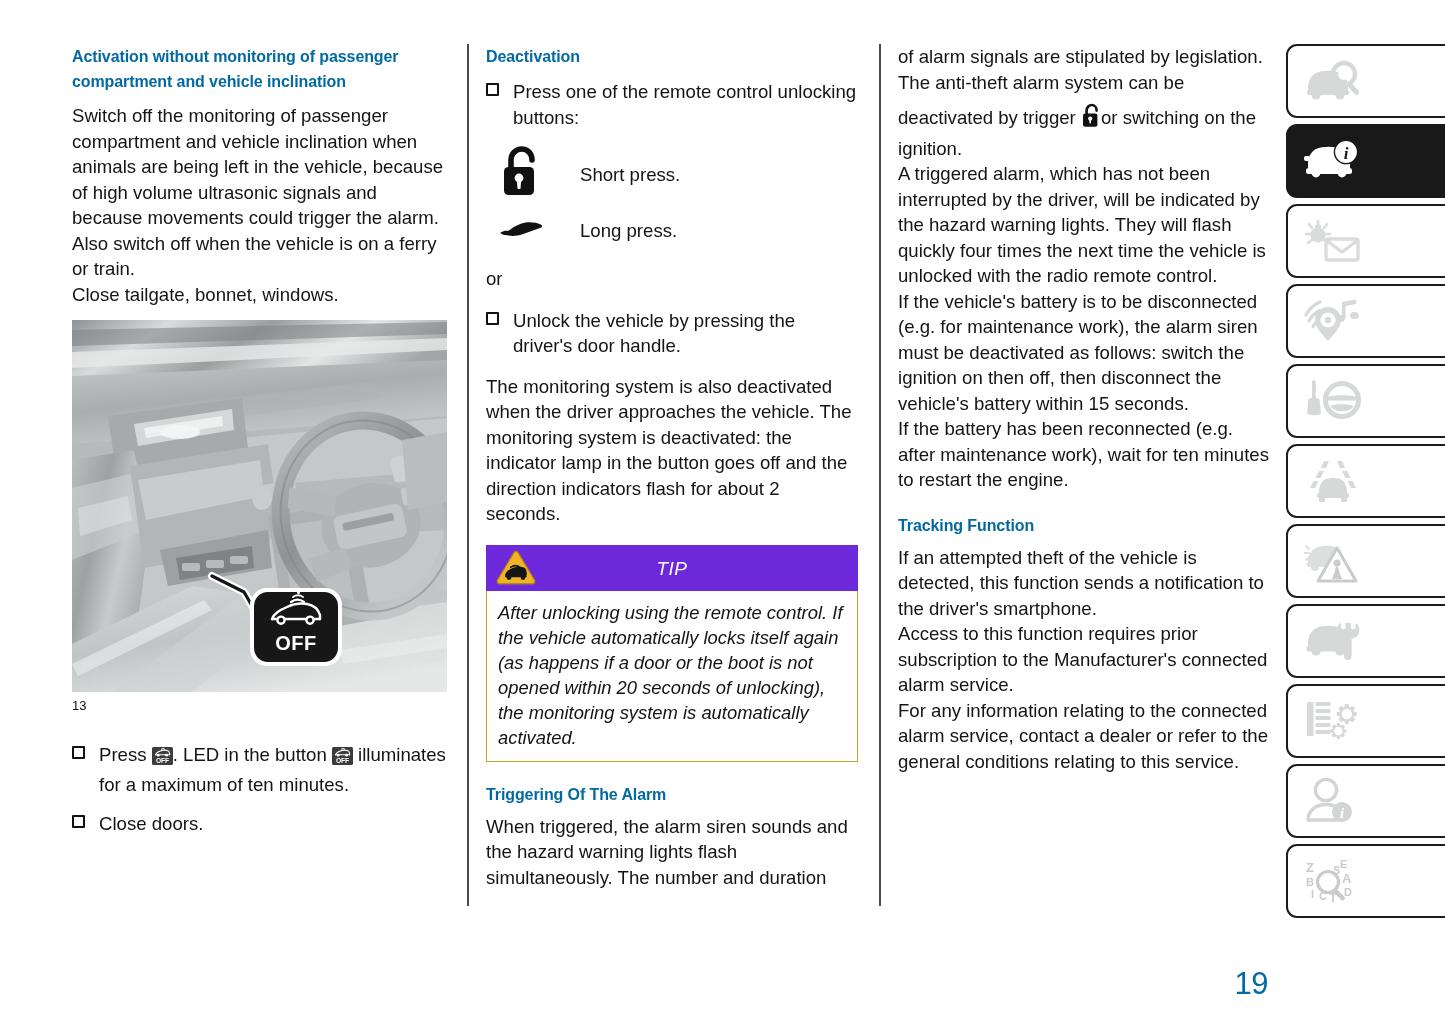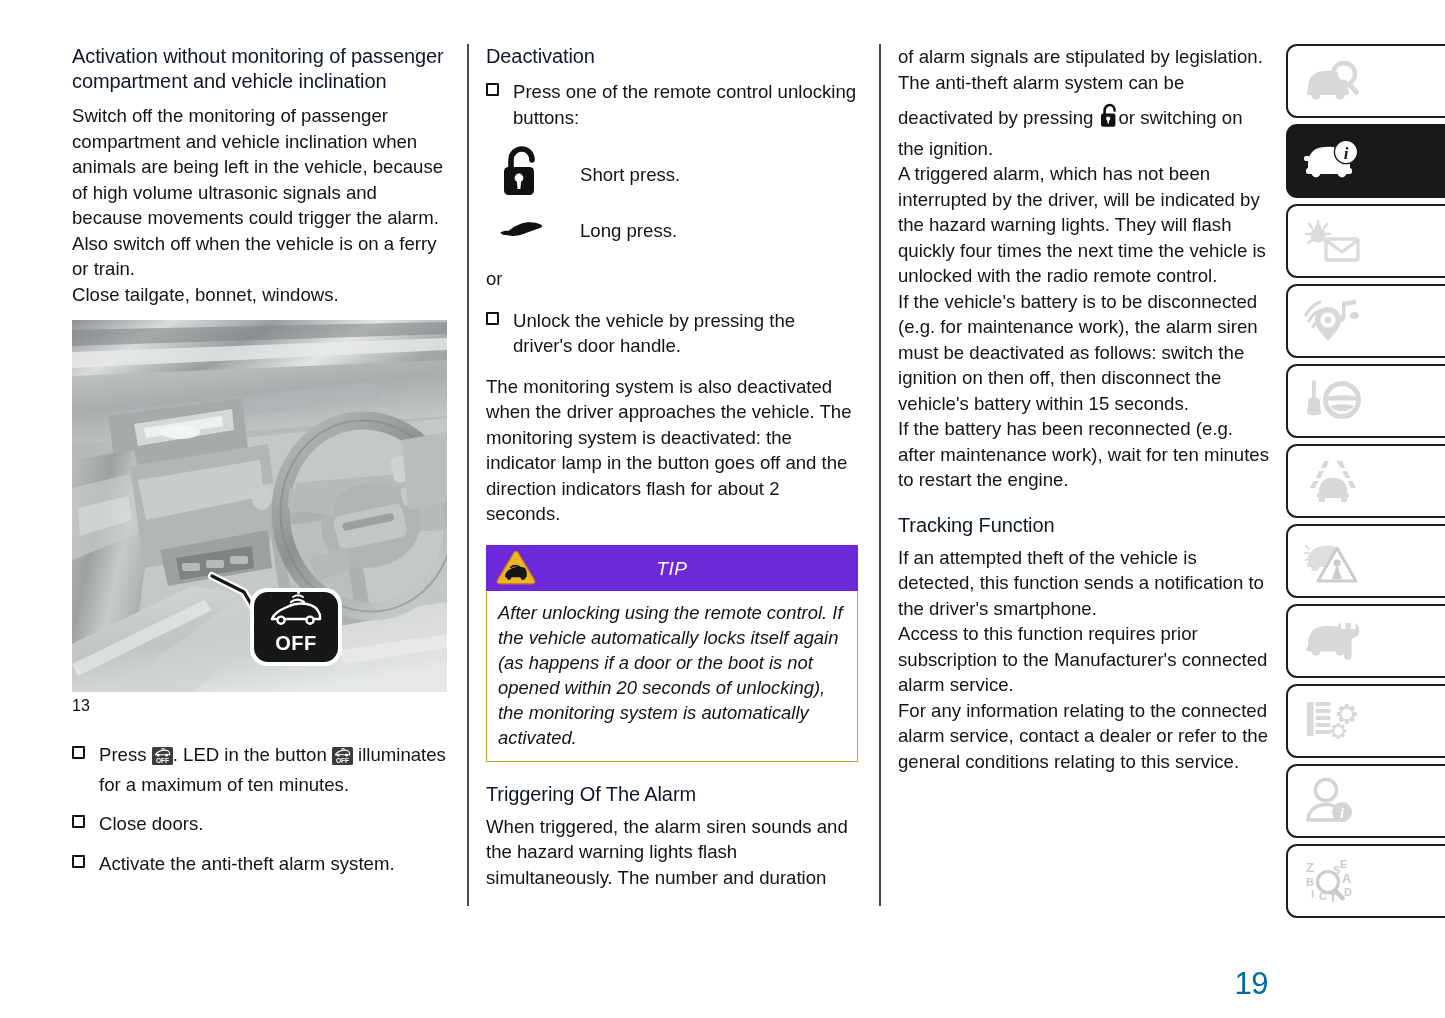--- a/index.html
+++ b/index.html
@@ -37,26 +37,26 @@
   .divider {
     position: absolute;
     width: 2px;
     background: #4a4a4a;
     top: 44px;
   }
   #divider-1 { left: 467px; height: 862px; }
   #divider-2 { left: 879px; height: 862px; }
 
   h2.heading {
-    font-size: 20px;
+    font-size: 16px;
     line-height: 25px;
-    font-weight: normal;
+    font-weight: bold;
     margin: 0 0 9px 0;
     letter-spacing: -0.1px;
-    color: #0f172a;
+    color: #0369a1;
   }
   h2.heading.tight { margin-bottom: 7px; }
   p.para {
     margin: 0 0 0 0;
   }
   p.gap { margin-top: 15px; }
 
   
   .bullet {
     position: relative;
@@ -89,21 +89,21 @@
   .figure {
     position: relative;
     margin-top: 13px;
     width: 375px;
     height: 372px;
     overflow: hidden;
     background: #b9bcbc;
   }
   .fig-caption {
     margin-top: 4px;
-    font-size: 16px;
+    font-size: 13px;
     line-height: 20px;
     color: #111;
   }
 
   
   .sym-row {
     position: relative;
     height: 62px;
   }
   .sym-row .sym {
@@ -348,24 +348,20 @@
               <circle cx="6.2" cy="8.2" r="1.4" fill="#ffffff"></circle>
               <circle cx="14.6" cy="8.2" r="1.4" fill="#ffffff"></circle>
               <path d="M9 2.4 C10.2 1.4 11.8 1.4 13 2.4" fill="none" stroke="#ffffff" stroke-width="1"></path>
               <text x="10.5" y="16" text-anchor="middle" font-family="Liberation Sans, sans-serif" font-size="6.6" font-weight="bold" fill="#ffffff">OFF</text>
             </svg></span><span> illuminates for a maximum of ten minutes.</span>
       </div>
       <div class="bullet">
         <span class="box"></span>
         <span>Close doors.</span>
       </div>
-      <div class="bullet">
-        <span class="box"></span>
-        <span>Activate the anti-theft alarm system.</span>
-      </div>
     </div>
   </div>
 
   <div class="col" id="col-mid">
 
     <h2 class="heading tight">Deactivation</h2>
 
     <div class="bullet" style="margin-top:10px;">
       <span class="box"></span>
       <span>Press one of the remote control unlocking buttons:</span>
@@ -421,21 +417,21 @@
     </div>
     <div class="tip-body">After unlocking using the remote control. If the vehicle automatically locks itself again (as happens if a door or the boot is not opened within 20 seconds of unlocking), the monitoring system is automatically activated.</div>
 
     <h2 class="heading tight" style="margin-top:20px;">Triggering Of The Alarm</h2>
     <p class="para">When triggered, the alarm siren sounds and the hazard warning lights flash simultaneously. The number and duration</p>
   </div>
 
   <div class="col" id="col-right">
     <p class="para">of alarm signals are stipulated by legislation.</p>
     <p class="para">The anti-theft alarm system can be</p>
-    <p class="para" style="margin-top:8px;"><span>deactivated by pressing </span><span class="inline-ico" style="vertical-align:-5px;"><svg width="20" height="26" viewBox="0 0 20 26">
+    <p class="para" style="margin-top:8px;"><span>deactivated by trigger </span><span class="inline-ico" style="vertical-align:-5px;"><svg width="20" height="26" viewBox="0 0 20 26">
             <path d="M5.6 11 L5.6 7.6 C5.6 4.2 8.2 2 10.8 2 C13.4 2 15.6 4.2 15.6 7.6" fill="none" stroke="#111111" stroke-width="2.6" stroke-linecap="round"></path>
             <rect x="2" y="10.4" width="14.4" height="13.4" rx="2.2" fill="#111111"></rect>
             <circle cx="9.2" cy="15.6" r="2.1" fill="#ffffff"></circle>
             <path d="M8.1 16 L10.3 16 L9.8 20.6 L8.6 20.6 Z" fill="#ffffff"></path>
           </svg></span><span>or switching on the ignition.</span></p>
     <p class="para">A triggered alarm, which has not been interrupted by the driver, will be indicated by the hazard warning lights. They will flash quickly four times the next time the vehicle is unlocked with the radio remote control.</p>
     <p class="para">If the vehicle's battery is to be disconnected (e.g. for maintenance work), the alarm siren must be deactivated as follows: switch the ignition on then off, then disconnect the vehicle's battery within 15 seconds.</p>
     <p class="para">If the battery has been reconnected (e.g. after maintenance work), wait for ten minutes to restart the engine.</p>
 
     <h2 class="heading tight" style="margin-top:20px;">Tracking Function</h2>

